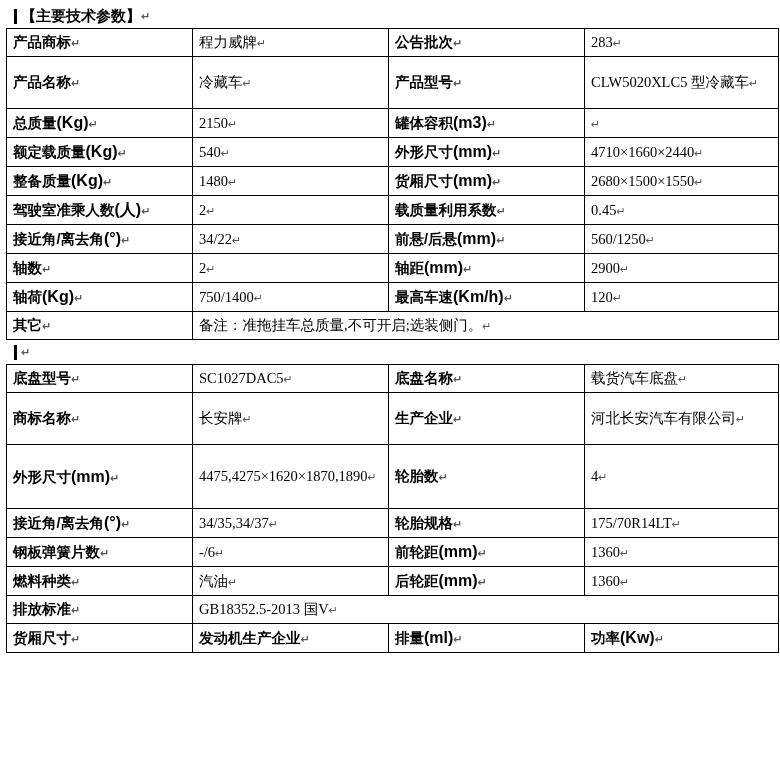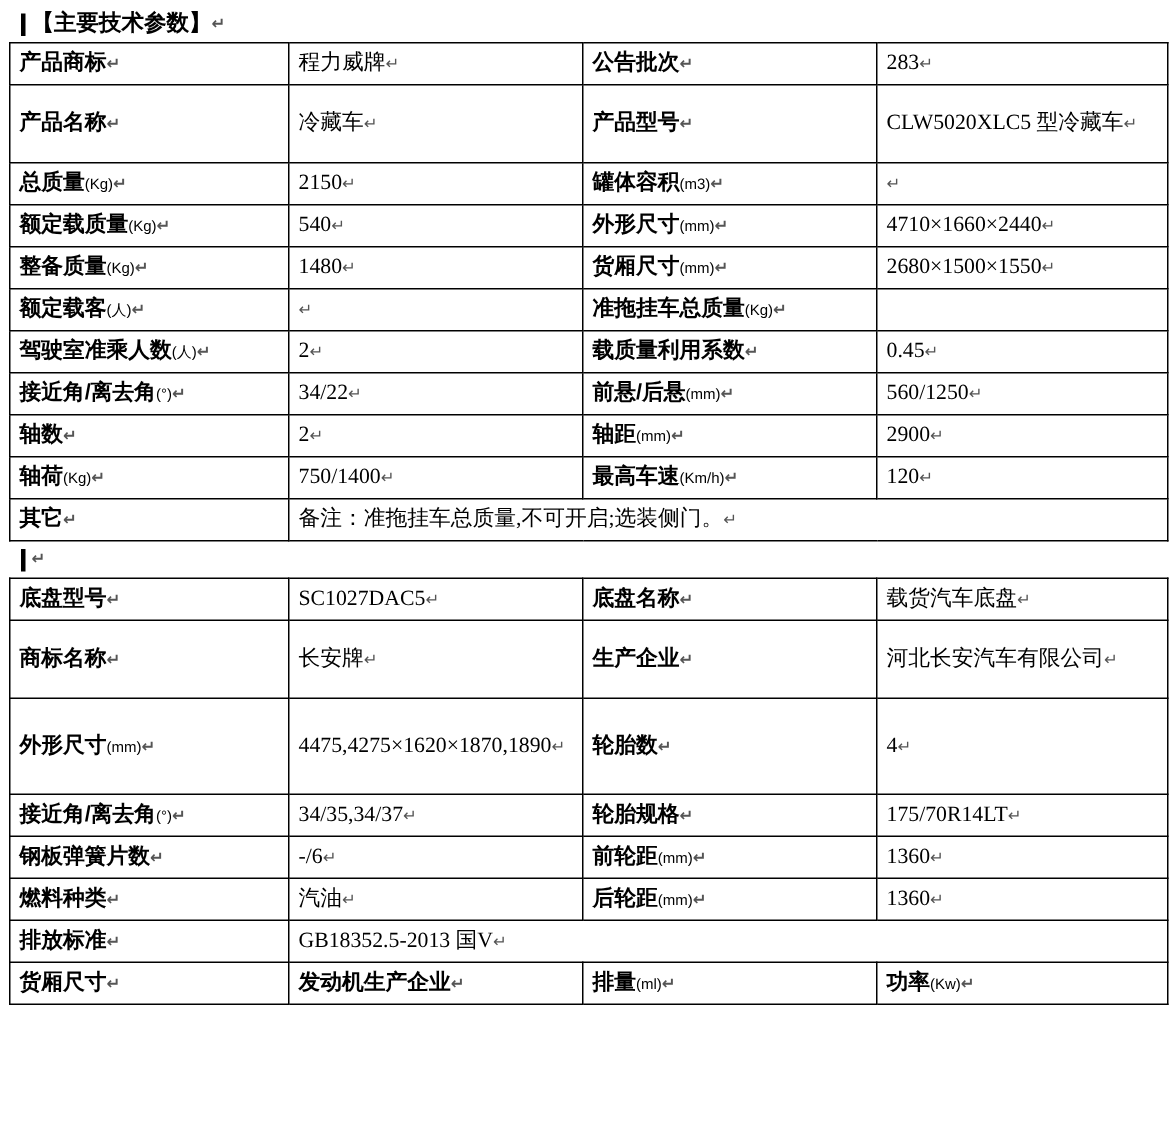--- a/index.html
+++ b/index.html
@@ -63,22 +63,22 @@
   }
   .lbl {
     font-family: "Liberation Sans", "DejaVu Sans", sans-serif;
     font-weight: bold;
     white-space: nowrap;
   }
   .val {
     font-family: "Liberation Serif", "DejaVu Serif", serif;
   }
   .unit {
-    font-size: 10px;
-    font-weight: normal;
+    font-size: 16px;
+    font-weight: bold;
   }
   .c1 { width: 186px; }
   .c2 { width: 196px; }
   .c3 { width: 196px; }
   .c4 { width: 194px; }
   .row-tall td { height: 44px; }
   .row-xtall td { height: 56px; }
   .squig {
     text-decoration: underline;
     text-decoration-style: wavy;
@@ -128,26 +128,20 @@
         <td class="lbl"><span>外形尺寸</span><span class="unit">(mm)</span><span class="pilcrow">↵</span></td>
         <td class="val"><span>4710×1660×2440</span><span class="pilcrow">↵</span></td>
       </tr>
       <tr>
         <td class="lbl"><span>整备质量</span><span class="unit">(Kg)</span><span class="pilcrow">↵</span></td>
         <td class="val"><span>1480</span><span class="pilcrow">↵</span></td>
         <td class="lbl"><span>货厢尺寸</span><span class="unit">(mm)</span><span class="pilcrow">↵</span></td>
         <td class="val"><span>2680×1500×1550</span><span class="pilcrow">↵</span></td>
       </tr>
       <tr>
-        <td class="lbl"><span>额定载客</span><span class="unit">(人)</span><span class="pilcrow">↵</span></td>
-        <td class="val"><span></span><span class="pilcrow">↵</span></td>
-        <td class="lbl"><span>准拖挂车总质量</span><span class="unit">(Kg)</span><span class="pilcrow">↵</span></td>
-        <td class="val"><span></span></td>
-      </tr>
-      <tr>
         <td class="lbl"><span>驾驶室准乘人数</span><span class="unit">(人)</span><span class="pilcrow">↵</span></td>
         <td class="val"><span>2</span><span class="pilcrow">↵</span></td>
         <td class="lbl"><span>载质量利用系数</span><span class="pilcrow">↵</span></td>
         <td class="val"><span>0.45</span><span class="pilcrow">↵</span></td>
       </tr>
       <tr>
         <td class="lbl"><span>接近角/离去角</span><span class="unit">(°)</span><span class="pilcrow">↵</span></td>
         <td class="val"><span>34/22</span><span class="pilcrow">↵</span></td>
         <td class="lbl"><span>前悬/后悬</span><span class="unit">(mm)</span><span class="pilcrow">↵</span></td>
         <td class="val"><span>560/1250</span><span class="pilcrow">↵</span></td>

